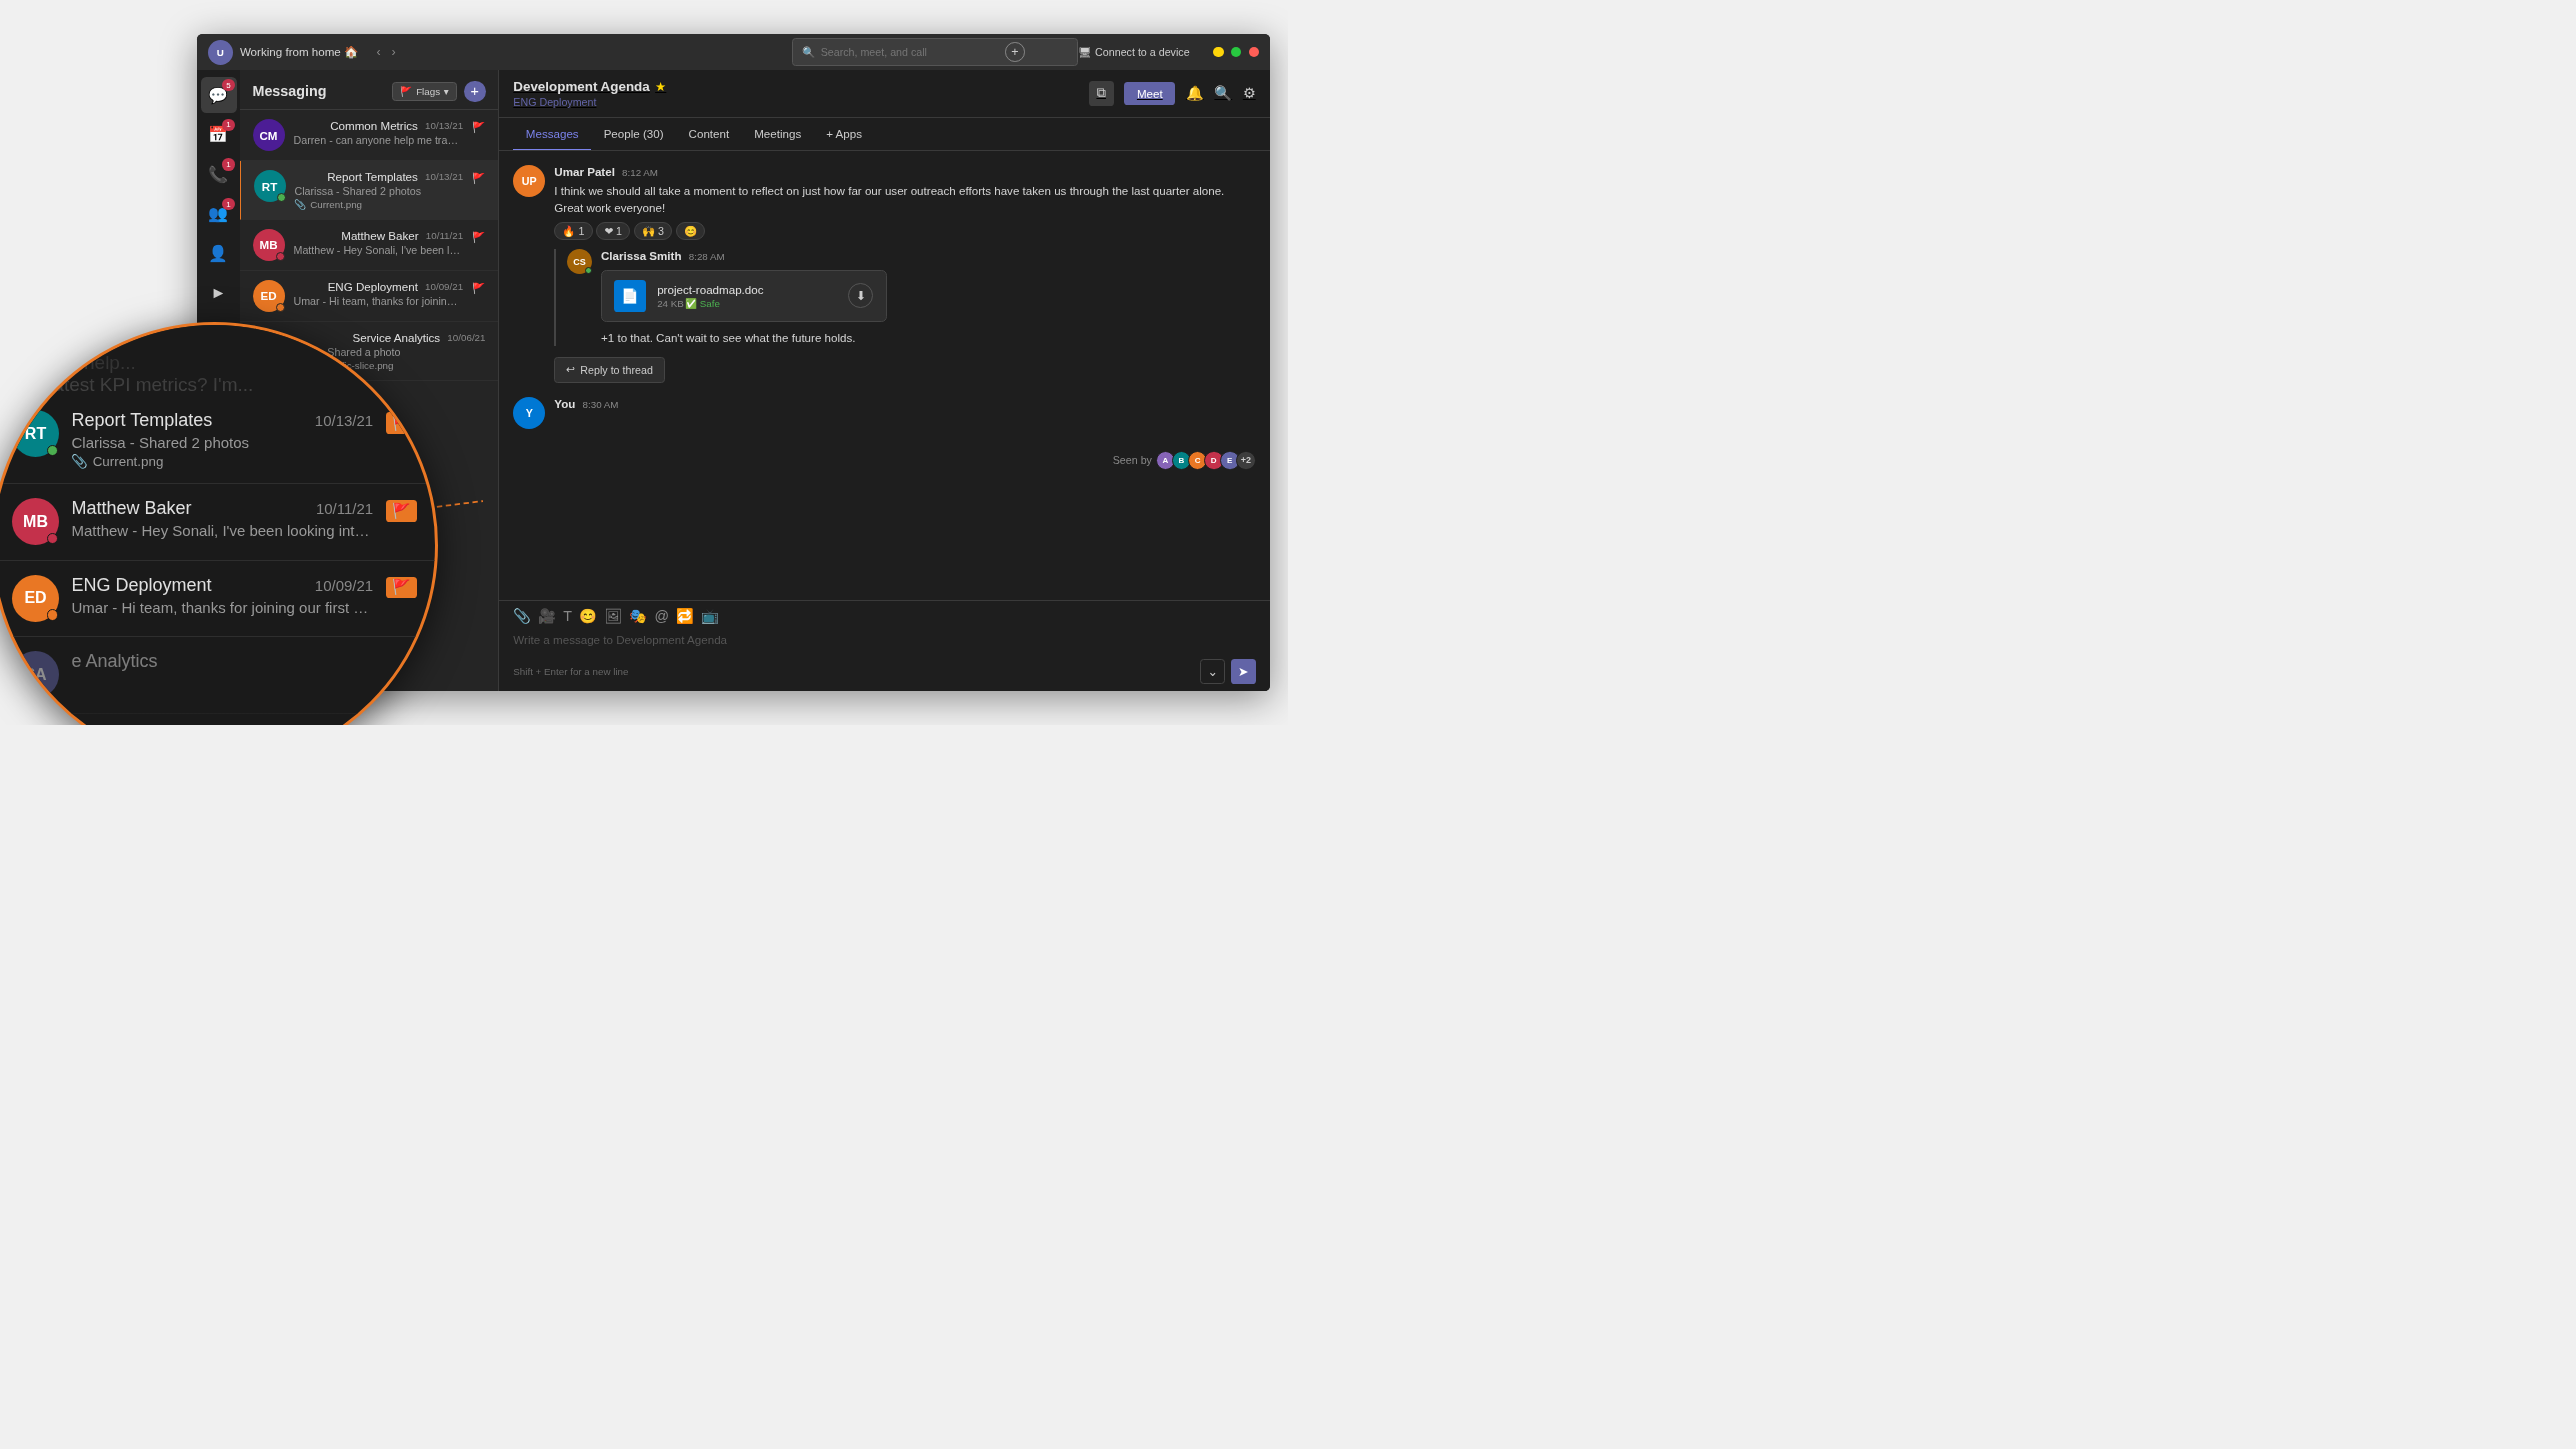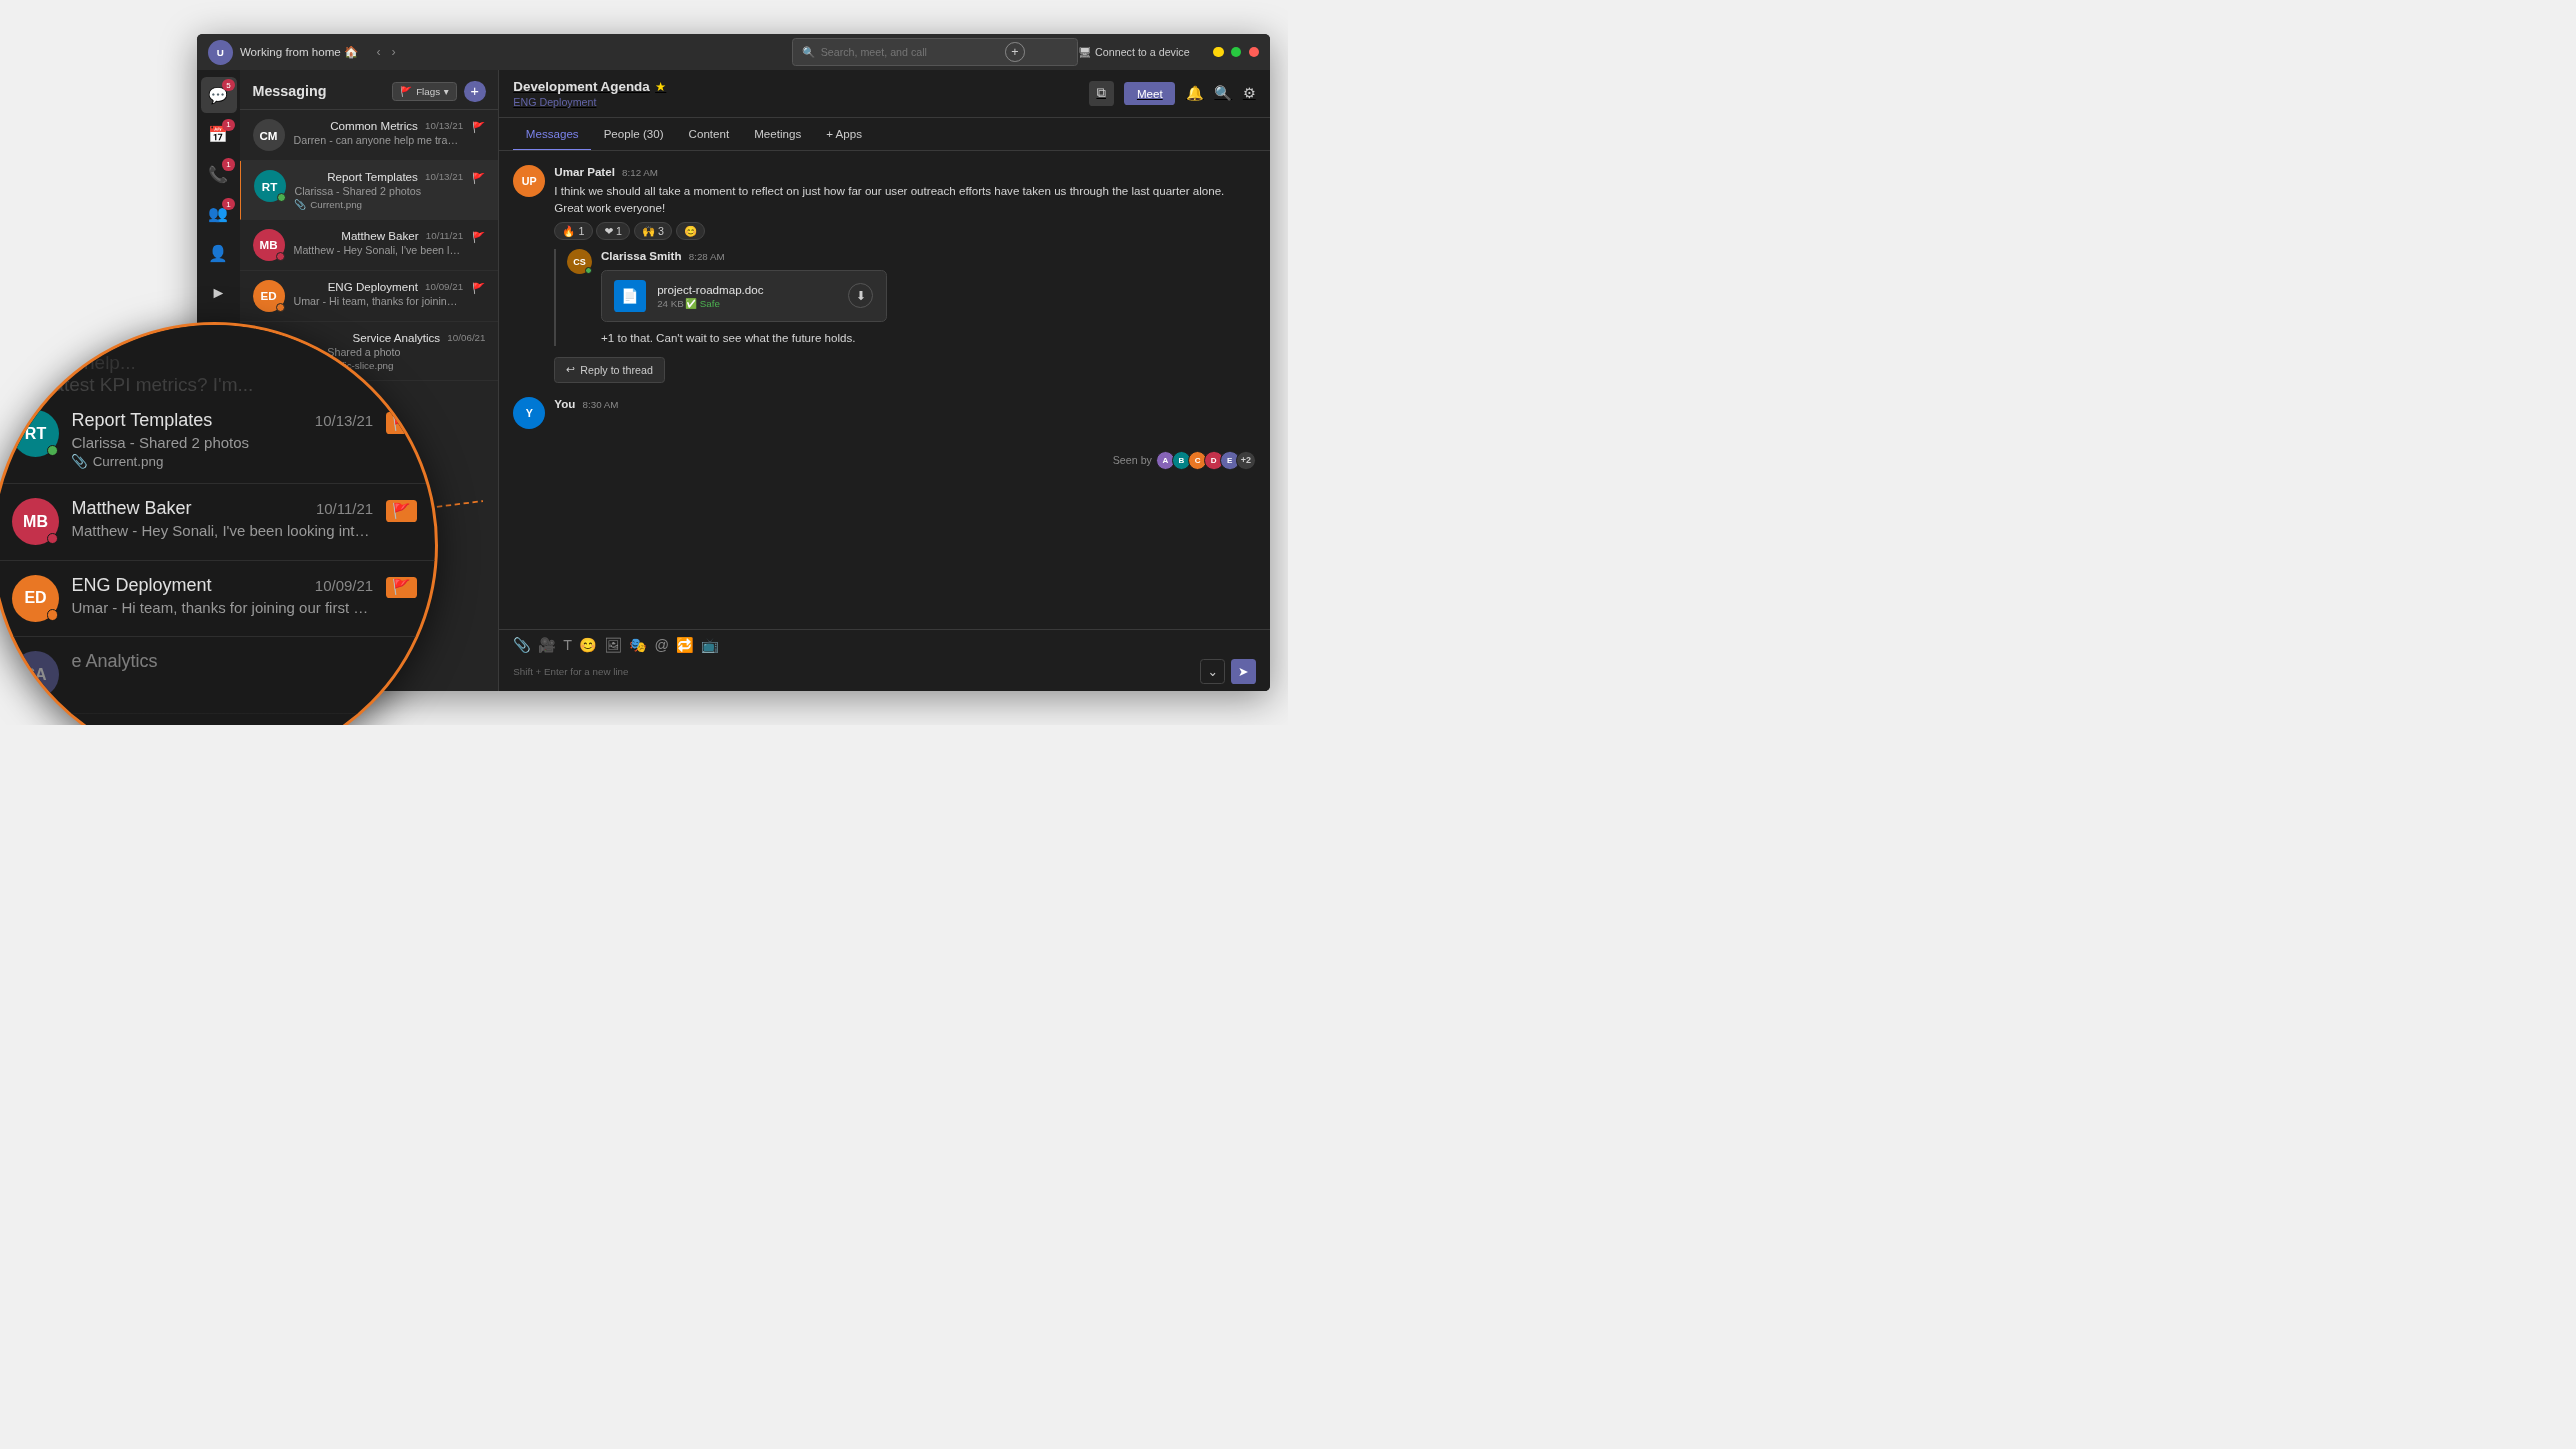--- a/index.html
+++ b/index.html
@@ -830,21 +830,21 @@
             <span>🚩</span>
             <span>Flags</span>
             <span>▾</span>
           </button>
           <button class="new-chat-btn">+</button>
         </div>
       </div>
       <div class="chat-list">
 
         <div class="chat-item">
-          <div class="chat-avatar" style="background:#404040;">CM</div>
+          <div class="chat-avatar" style="background:#4c1d95;">CM</div>
           <div class="chat-content">
             <div class="chat-top">
               <span class="chat-name">Common Metrics</span>
               <span class="chat-date">10/13/21</span>
             </div>
             <div class="chat-preview">Darren - can anyone help me track down our latest KPI metrics? I'm...</div>
           </div>
           <span class="flag-icon">🚩</span>
         </div>
 
@@ -1022,20 +1022,23 @@
           <span class="compose-icon">📎</span>
           <span class="compose-icon">🎥</span>
           <span class="compose-icon">T</span>
           <span class="compose-icon">😊</span>
           <span class="compose-icon">🖼</span>
           <span class="compose-icon">🎭</span>
           <span class="compose-icon">@</span>
           <span class="compose-icon">🔁</span>
           <span class="compose-icon">📺</span>
         </div>
+        <div class="compose-input">
+          <span style="color:#555;">Write a message to Development Agenda</span>
+        </div>
         <div class="compose-bottom">
           <span class="compose-hint">Shift + Enter for a new line</span>
           <div class="compose-actions">
             <button class="compose-action-btn">⌄</button>
             <button class="send-btn">➤</button>
           </div>
         </div>
       </div>
     </div>
   </div>

